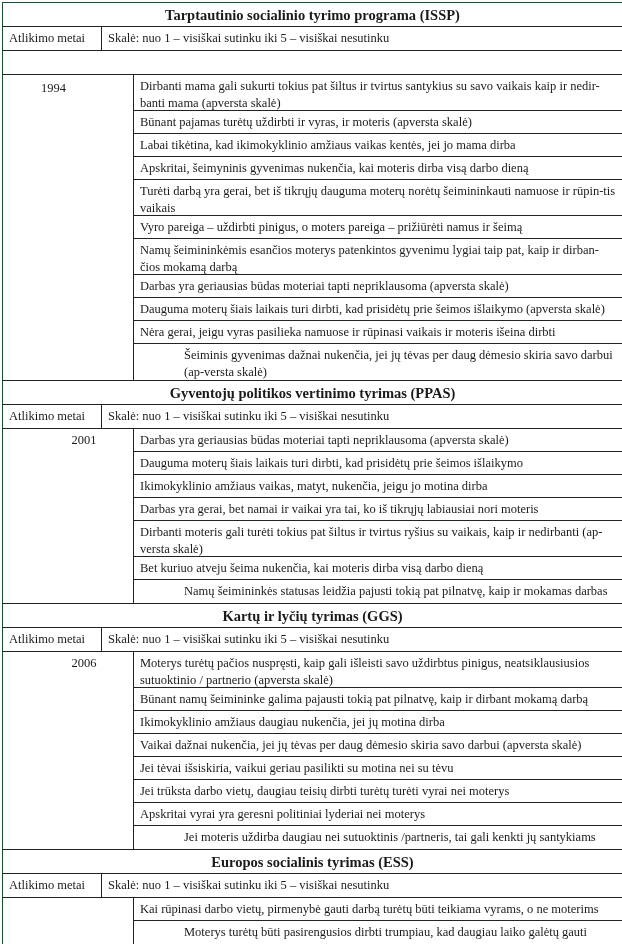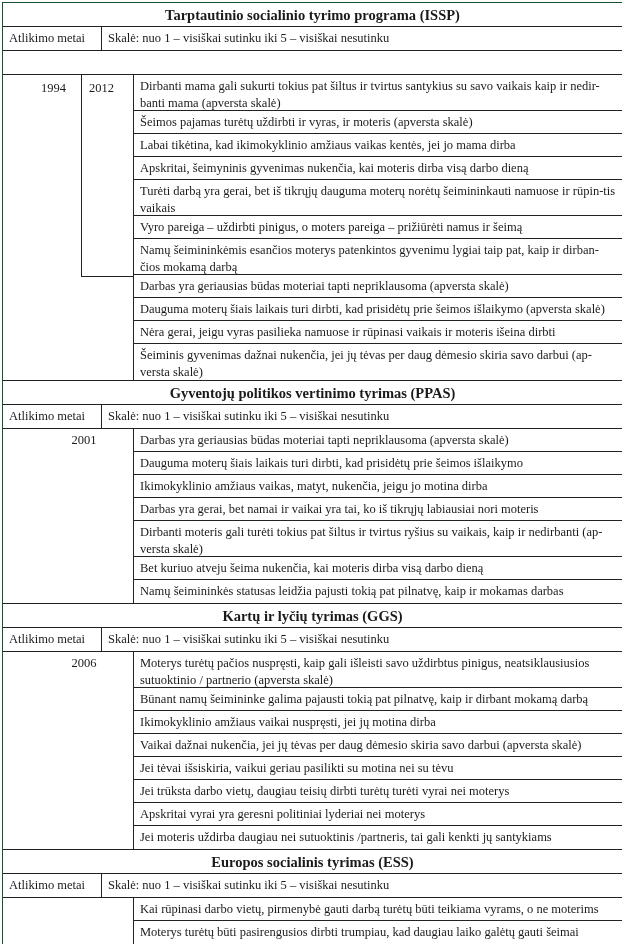--- a/index.html
+++ b/index.html
@@ -9,48 +9,45 @@
   .row { position: relative; border-bottom: 1px solid #222; box-sizing: border-box; }
   .row:last-child { border-bottom: none; }
   .title { height: 24px; text-align: center; font-weight: bold; font-size: 14.5px; line-height: 24px; }
   .hdr { height: 24px; display: flex; font-size: 12.5px; line-height: 23px; justify-content: space-between; }
   .hdr .c1 { width: 99px; border-right: 1px solid #222; padding-left: 6px; box-sizing: border-box; white-space: nowrap; }
   .hdr .c2 { flex: 1; padding-left: 6px; }
   .section { position: relative; display: flex; border-bottom: 1px solid #222; }
   .section .yearcol { width: 99px; border-right: 1px solid #222; box-sizing: border-box; position: relative; font-size: 12.5px; margin-left: 32px; }
   .section .items { flex: 1; }
   .item { border-bottom: 1px solid #222; font-size: 12.5px; line-height: 17px; padding: 3px 6px 2px 6px; box-sizing: border-box; }
-  .item:last-child { border-bottom: none; }
+  .item:last-child { border-bottom: none; margin-left: 44px; }
   .item.one { height: 23px; }
   .item.two { height: 36px; }
   .yr-center { text-align: center; padding-top: 3px; line-height: 17px; }
   .spacer { height: 24px; }
   .inner-box { position: absolute; left: 46px; width: 53px; border: 1px solid #222; border-right: none; box-sizing: border-box; }
 </style>
 </head>
 <body>
 
 <div class="tbl">
 
   <div class="row title">Tarptautinio socialinio tyrimo programa (ISSP)</div>
   <div class="row hdr">
     <div class="c1">Atlikimo metai</div>
     <div class="c2">Skalė: nuo 1 – visiškai sutinku iki 5 – visiškai nesutinku</div>
   </div>
   <div class="row spacer" style="height:24px;"></div>
   <div class="section">
     <div class="yearcol">
       <div style="position:absolute;left:6px;top:5px;line-height:17px;">1994</div>
-      <div class="inner-box" style="top:-1px;height:203px;">
-        <div style="padding-left:7px;padding-top:5px;line-height:17px;">2012</div>
-      </div>
     </div>
     <div class="items">
       <div class="item two">Dirbanti mama gali sukurti tokius pat šiltus ir tvirtus santykius su savo vaikais kaip ir nedir-banti mama (apversta skalė)</div>
-      <div class="item one">Šeimos pajamas turėtų uždirbti ir vyras, ir moteris (apversta skalė)</div>
+      <div class="item one">Būnant pajamas turėtų uždirbti ir vyras, ir moteris (apversta skalė)</div>
       <div class="item one">Labai tikėtina, kad ikimokyklinio amžiaus vaikas kentės, jei jo mama dirba</div>
       <div class="item one">Apskritai, šeimyninis gyvenimas nukenčia, kai moteris dirba visą darbo dieną</div>
       <div class="item two">Turėti darbą yra gerai, bet iš tikrųjų dauguma moterų norėtų šeimininkauti namuose ir rūpin-tis vaikais</div>
       <div class="item one">Vyro pareiga – uždirbti pinigus, o moters pareiga – prižiūrėti namus ir šeimą</div>
       <div class="item two">Namų šeimininkėmis esančios moterys patenkintos gyvenimu lygiai taip pat, kaip ir dirban-čios mokamą darbą</div>
       <div class="item one">Darbas yra geriausias būdas moteriai tapti nepriklausoma (apversta skalė)</div>
       <div class="item one">Dauguma moterų šiais laikais turi dirbti, kad prisidėtų prie šeimos išlaikymo (apversta skalė)</div>
       <div class="item one">Nėra gerai, jeigu vyras pasilieka namuose ir rūpinasi vaikais ir moteris išeina dirbti</div>
       <div class="item two">Šeiminis gyvenimas dažnai nukenčia, jei jų tėvas per daug dėmesio skiria savo darbui (ap-versta skalė)</div>
     </div>
@@ -81,21 +78,21 @@
     <div class="c1">Atlikimo metai</div>
     <div class="c2">Skalė: nuo 1 – visiškai sutinku iki 5 – visiškai nesutinku</div>
   </div>
   <div class="section">
     <div class="yearcol yr-center">
       <span>2006</span>
     </div>
     <div class="items">
       <div class="item two">Moterys turėtų pačios nuspręsti, kaip gali išleisti savo uždirbtus pinigus, neatsiklausiusios sutuoktinio / partnerio (apversta skalė)</div>
       <div class="item one">Būnant namų šeimininke galima pajausti tokią pat pilnatvę, kaip ir dirbant mokamą darbą</div>
-      <div class="item one">Ikimokyklinio amžiaus vaikai nuspręsti, jei jų motina dirba</div>
+      <div class="item one">Ikimokyklinio amžiaus daugiau nukenčia, jei jų motina dirba</div>
       <div class="item one">Vaikai dažnai nukenčia, jei jų tėvas per daug dėmesio skiria savo darbui (apversta skalė)</div>
       <div class="item one">Jei tėvai išsiskiria, vaikui geriau pasilikti su motina nei su tėvu</div>
       <div class="item one">Jei trūksta darbo vietų, daugiau teisių dirbti turėtų turėti vyrai nei moterys</div>
       <div class="item one">Apskritai vyrai yra geresni politiniai lyderiai nei moterys</div>
       <div class="item one">Jei moteris uždirba daugiau nei sutuoktinis /partneris, tai gali kenkti jų santykiams</div>
     </div>
   </div>
 
   <div class="row title">Europos socialinis tyrimas (ESS)</div>
   <div class="row hdr">

